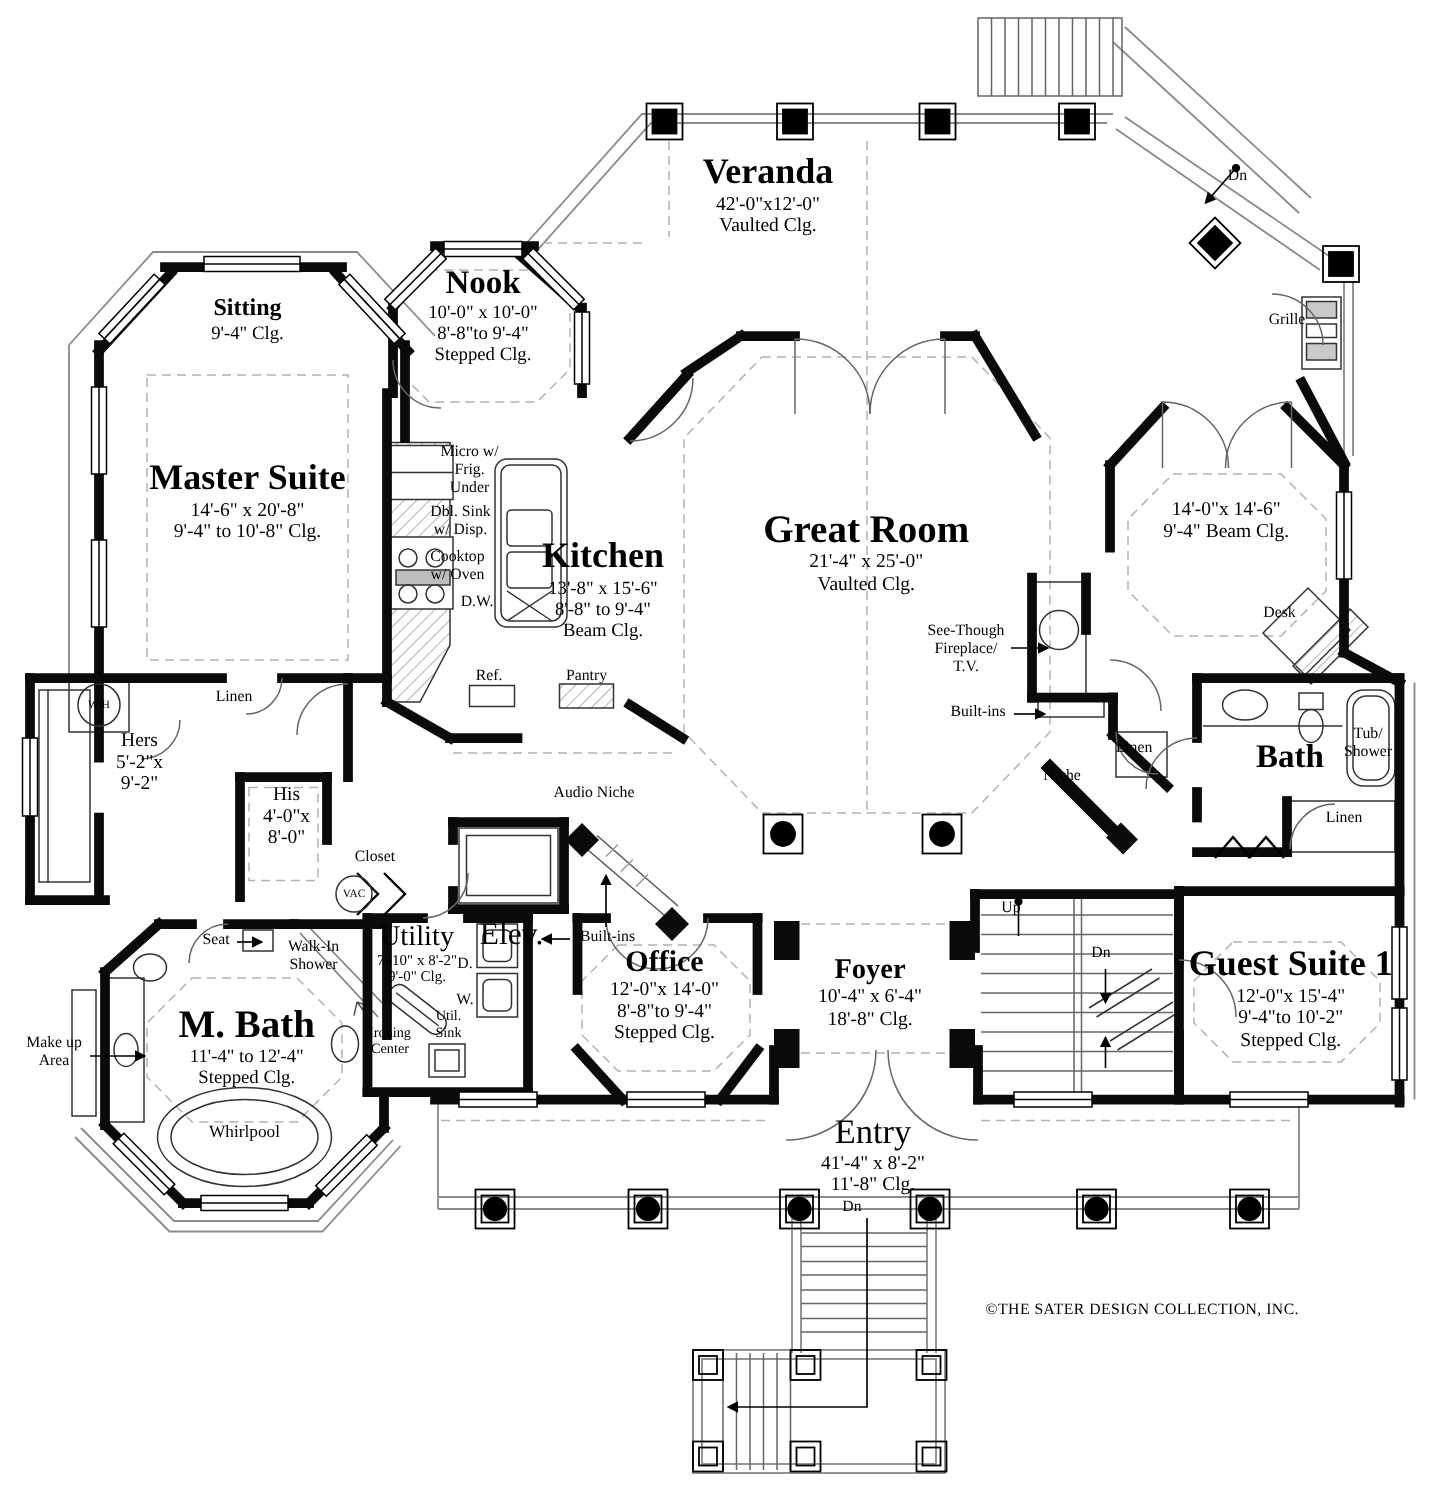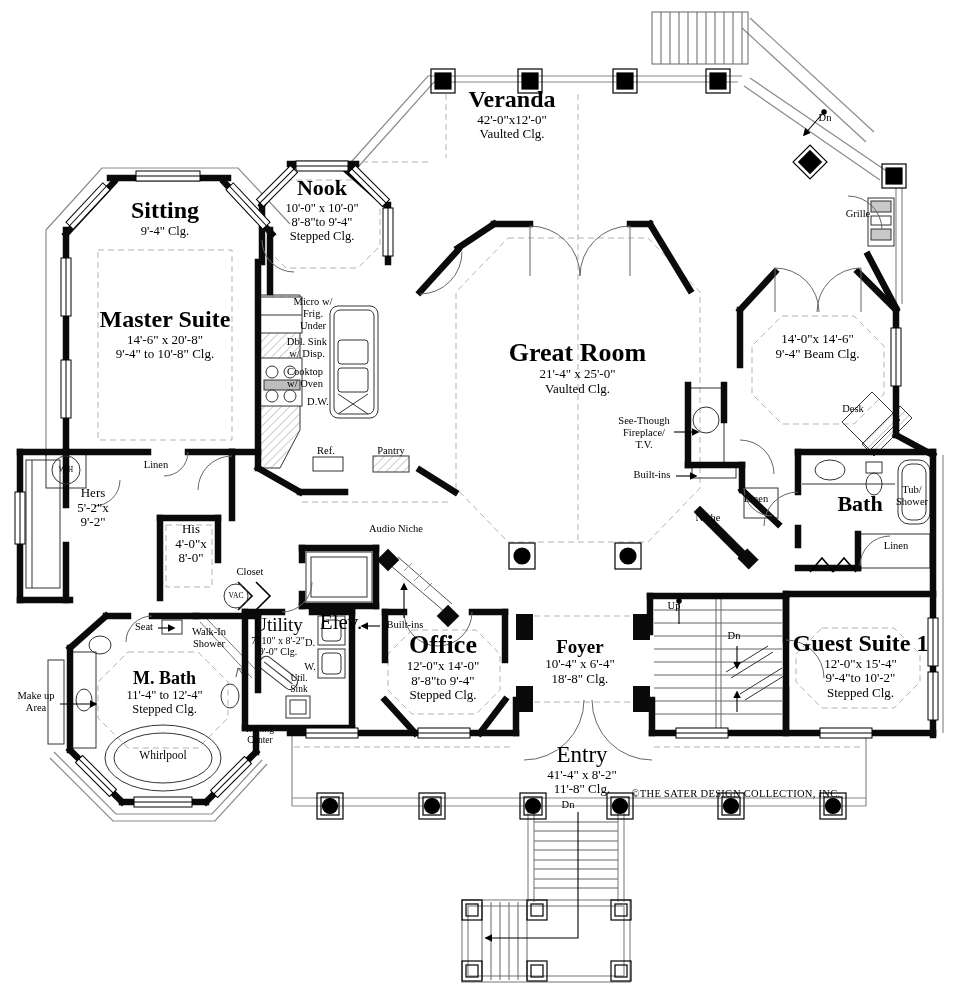--- a/index.html
+++ b/index.html
@@ -532,43 +532,49 @@
     <line x1="824" y1="112" x2="804" y2="135" marker-end="url(#arr)"></line>
   </g>
 
   <g stroke="#333" stroke-width="1" fill="none">
     <circle cx="236" cy="596" r="12"></circle>
     <circle cx="66" cy="470" r="14"></circle>
   </g>
 </svg>
 
   <div class="lbl room" style="left:412px;top:86px;width:200px;">
-    <span class="nm" style="font-size:24px;">Veranda</span>
+    <span class="nm" style="font-size:24px;margin-top:16px;">Veranda</span>
     <span class="ln" style="font-size:13px;">42'-0"x12'-0"</span>
     <span class="ln" style="font-size:13px;">Vaulted Clg.</span>
   </div>
 
   <div class="lbl room" style="left:252px;top:176px;width:140px;">
     <span class="nm" style="font-size:22px;">Nook</span>
     <span class="ln" style="font-size:12.5px;">10'-0" x 10'-0"</span>
     <span class="ln" style="font-size:12.5px;">8'-8"to 9'-4"</span>
     <span class="ln" style="font-size:12.5px;">Stepped Clg.</span>
   </div>
 
   <div class="lbl room" style="left:95px;top:197px;width:140px;">
-    <span class="nm" style="font-size:24px;">Sitting</span>
+    <span class="nm" style="font-size:16px;">Sitting</span>
     <span class="ln" style="font-size:12.5px;">9'-4" Clg.</span>
   </div>
 
   <div class="lbl room" style="left:80px;top:306px;width:170px;">
     <span class="nm" style="font-size:24px;">Master Suite</span>
     <span class="ln" style="font-size:13px;">14'-6" x 20'-8"</span>
     <span class="ln" style="font-size:13px;">9'-4" to 10'-8" Clg.</span>
   </div>
 
+  <div class="lbl room" style="left:336px;top:358px;width:132px;">
+    <span class="nm" style="font-size:24px;">Kitchen</span>
+    <span class="ln" style="font-size:12.5px;">13'-8" x 15'-6"</span>
+    <span class="ln" style="font-size:12.5px;">8'-8" to 9'-4"</span>
+    <span class="ln" style="font-size:12.5px;">Beam Clg.</span>
+  </div>
 
   <div class="lbl room" style="left:495px;top:338px;width:165px;">
     <span class="nm" style="font-size:26px;">Great Room</span>
     <span class="ln" style="font-size:13px;">21'-4" x 25'-0"</span>
     <span class="ln" style="font-size:13px;">Vaulted Clg.</span>
   </div>
 
   <div class="lbl room" style="left:735px;top:332px;width:165px;">
     <span class="ln" style="font-size:13px;">14'-0"x 14'-6"</span>
     <span class="ln" style="font-size:13px;">9'-4" Beam Clg.</span>
@@ -591,34 +597,34 @@
     <span class="ln" style="font-size:13px;">18'-8" Clg.</span>
   </div>
 
   <div class="lbl room" style="left:518px;top:742px;width:128px;">
     <span class="nm" style="font-size:23px;font-weight:normal;">Entry</span>
     <span class="ln" style="font-size:13px;">41'-4" x 8'-2"</span>
     <span class="ln" style="font-size:13px;">11'-8" Clg.</span>
   </div>
 
   <div class="lbl room" style="left:382px;top:630px;width:122px;">
-    <span class="nm" style="font-size:26px;font-family:Liberation Serif, serif;">Office</span>
+    <span class="nm" style="font-size:20px;font-family:Liberation Serif, serif;">Office</span>
     <span class="ln" style="font-size:13px;">12'-0"x 14'-0"</span>
     <span class="ln" style="font-size:13px;">8'-8"to 9'-4"</span>
     <span class="ln" style="font-size:13px;">Stepped Clg.</span>
   </div>
 
   <div class="lbl room" style="left:242px;top:614px;width:72px;">
     <span class="nm" style="font-size:19px;font-weight:normal;">Utility</span>
     <span class="ln" style="font-size:10px;">7'-10" x 8'-2"</span>
     <span class="ln" style="font-size:10px;">9'-0" Clg.</span>
   </div>
 
   <div class="lbl room" style="left:92px;top:668px;width:145px;">
-    <span class="nm" style="font-size:18px;">M. Bath</span>
+    <span class="nm" style="font-size:26px;">M. Bath</span>
     <span class="ln" style="font-size:12.5px;">11'-4" to 12'-4"</span>
     <span class="ln" style="font-size:12.5px;">Stepped Clg.</span>
   </div>
 
   <div class="lbl room" style="left:68px;top:486px;width:50px;">
     <span class="ln" style="font-size:13px;">Hers</span>
     <span class="ln" style="font-size:13px;">5'-2"x</span>
     <span class="ln" style="font-size:13px;">9'-2"</span>
   </div>
 
@@ -685,20 +691,20 @@
   <div class="lbl sm" style="left:364px;top:523px;width:64px;">Audio Niche</div>
   <div class="lbl" style="left:314px;top:563px;width:54px;font-size:21px;margin-top:48px;">Elev.</div>
   <div class="lbl sm" style="left:382px;top:619px;width:46px;">Built-ins</div>
 
   <div class="lbl sm" style="left:301px;top:637px;width:18px;">D.</div>
   <div class="lbl sm" style="left:301px;top:661px;width:18px;">W.</div>
   <div class="lbl tin" style="left:280px;top:673px;width:38px;">
     <span style="display:block">Util.</span>
     <span style="display:block">Sink</span>
   </div>
-  <div class="lbl tin" style="left:238px;top:684px;width:44px;margin-top:40px;">
+  <div class="lbl tin" style="left:238px;top:684px;width:44px;">
     <span style="display:block">Ironing</span>
     <span style="display:block">Center</span>
   </div>
 
-  <div class="lbl" style="left:606px;top:788px;width:260px;font-size:10.5px;letter-spacing:0.3px;text-align:center;">©THE SATER DESIGN COLLECTION, INC.</div>
+  <div class="lbl" style="left:606px;top:868px;width:260px;font-size:10.5px;letter-spacing:0.3px;text-align:right;">©THE SATER DESIGN COLLECTION, INC.</div>
 
 </div>
 
 </body></html>

